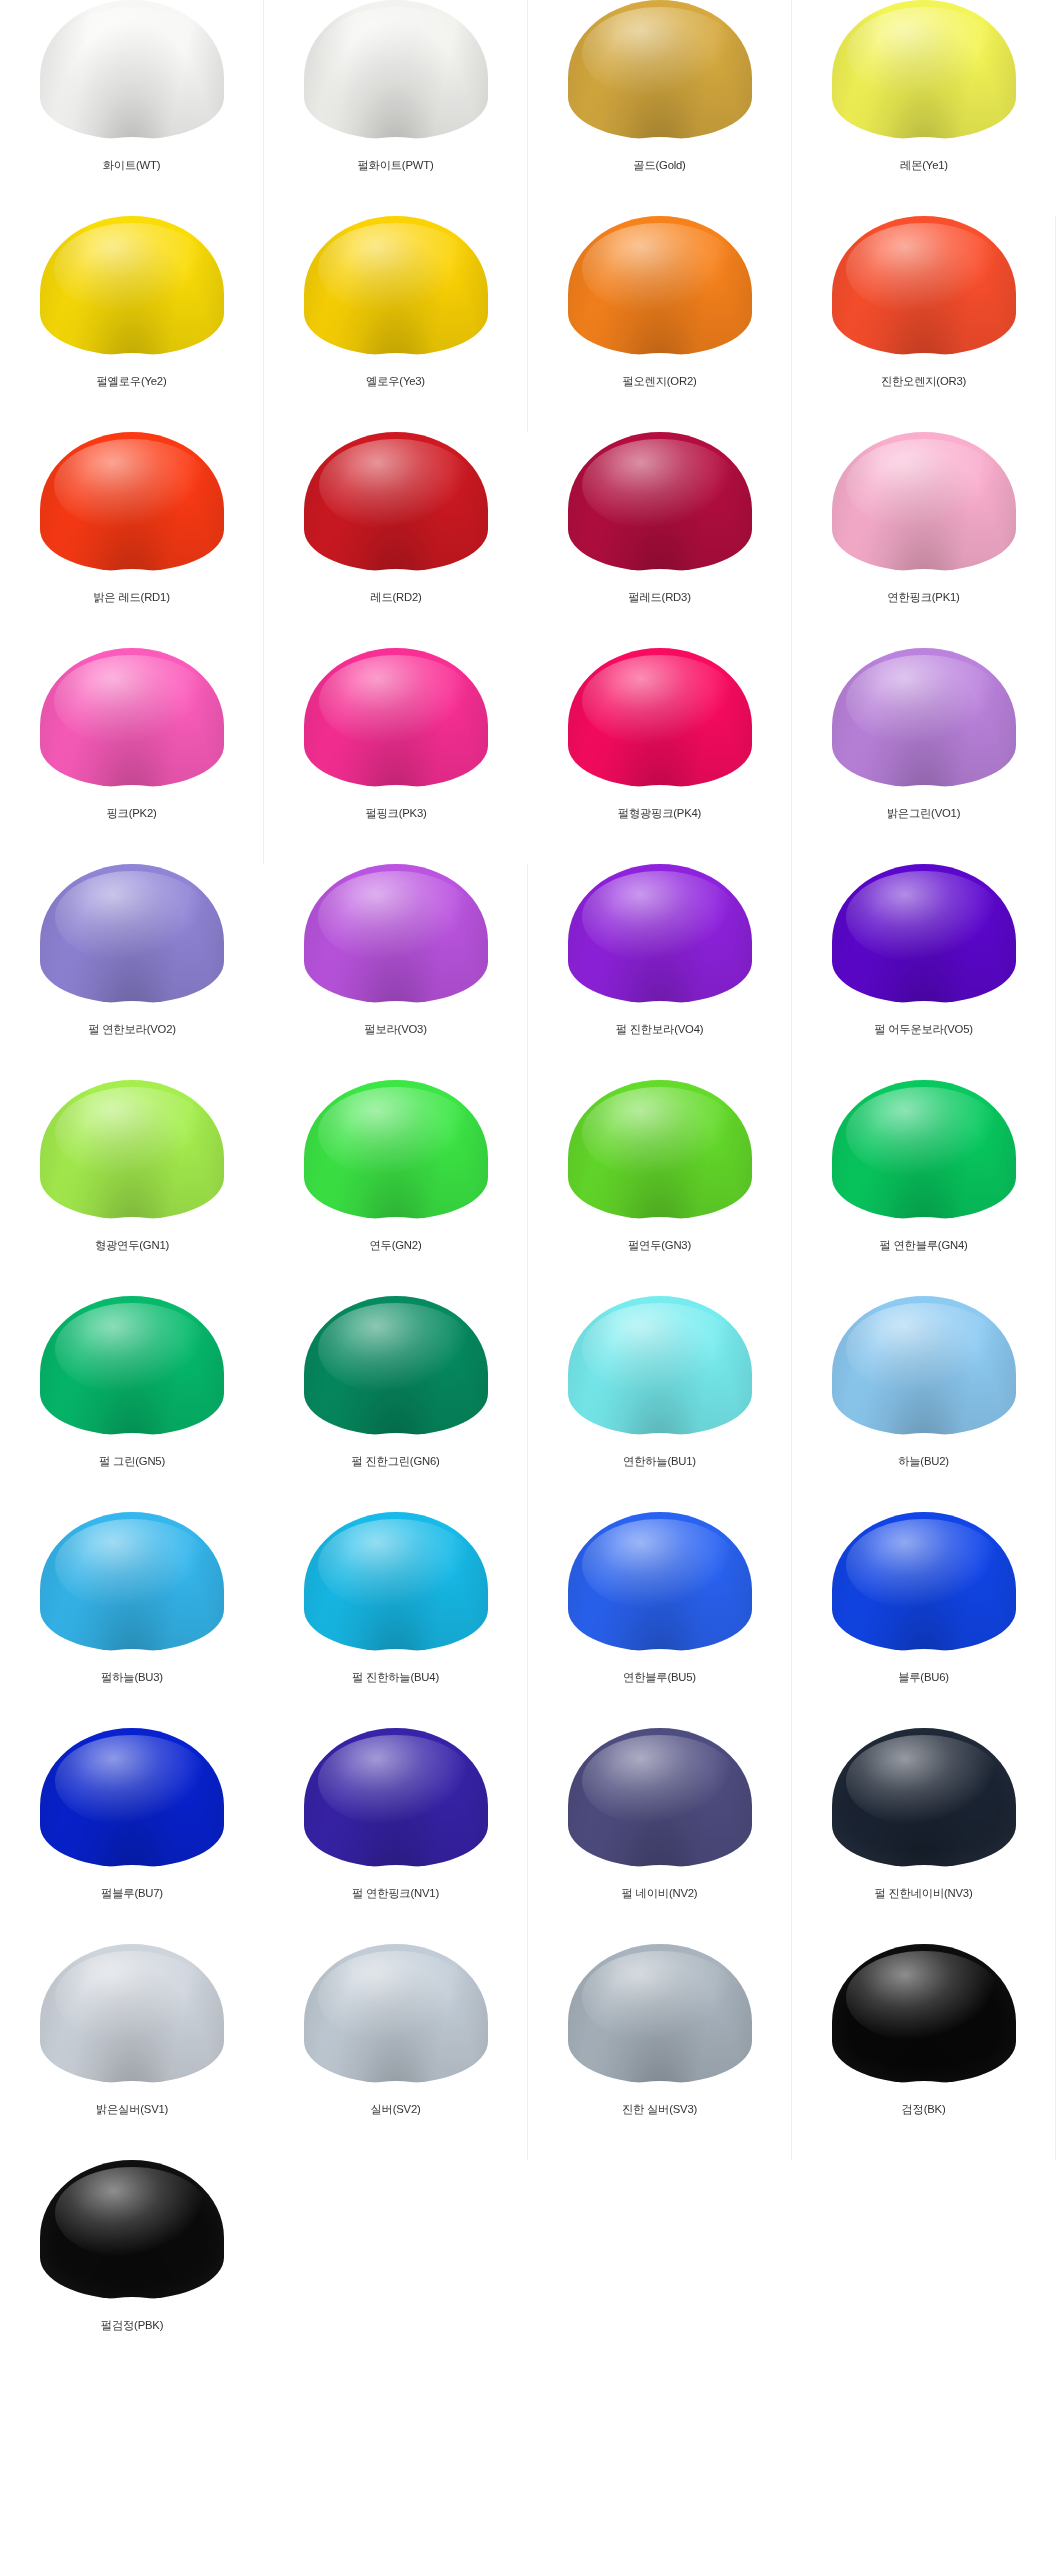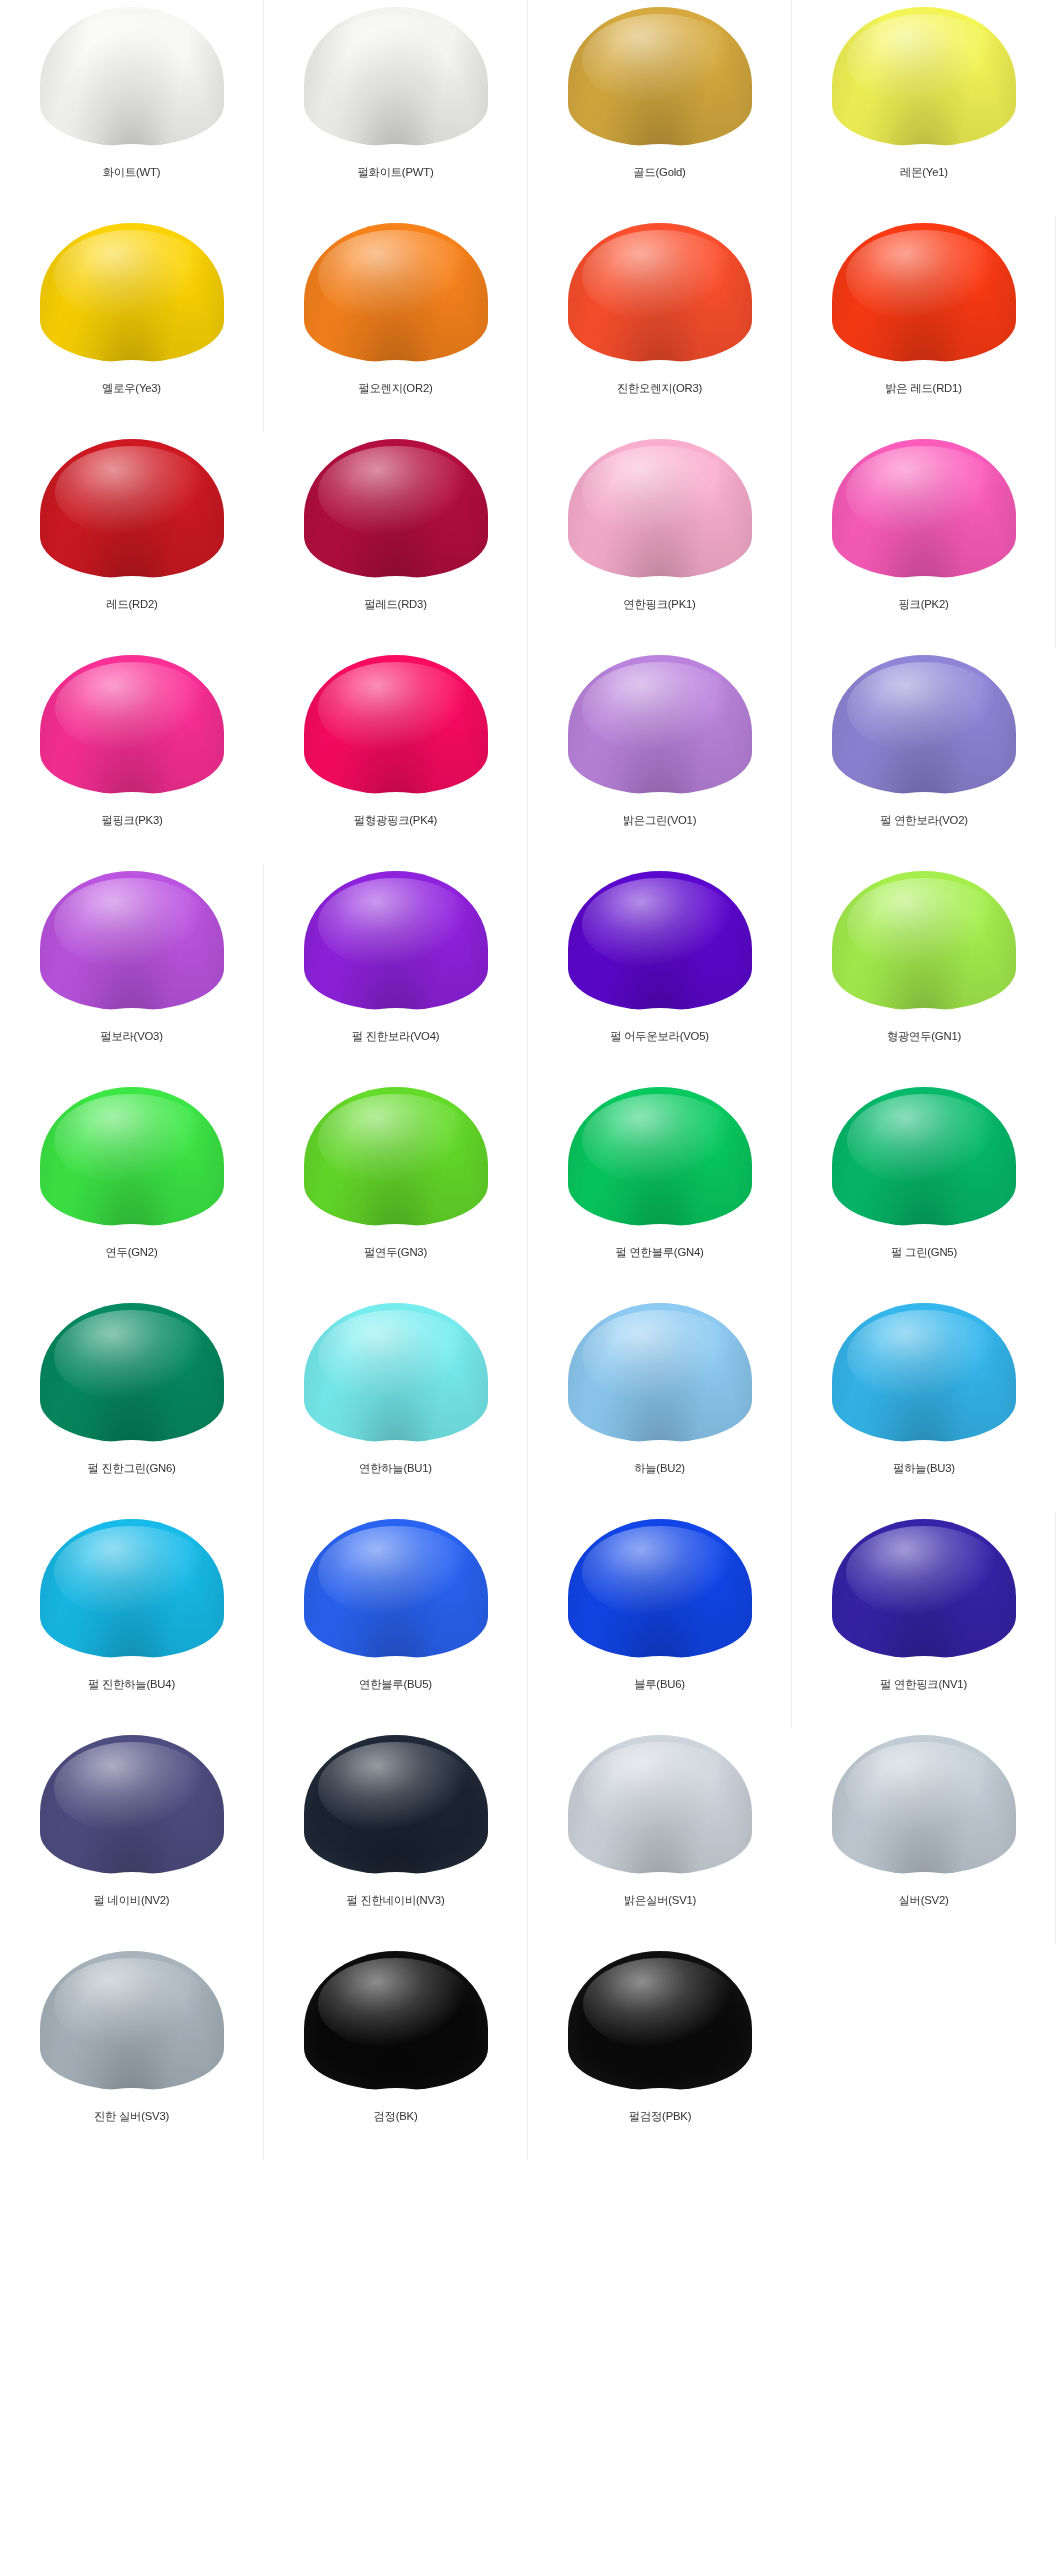--- a/index.html
+++ b/index.html
@@ -16,21 +16,21 @@
     grid-auto-rows:216px;
     align-content:start;
   }
   .cell{
     position:relative;
     display:flex;
     flex-direction:column;
     align-items:center;
     justify-content:flex-start;
     box-sizing:border-box;
-    padding-top:7px;
+    padding-top:0;
     border-right:0.9px solid #eeeeee;
     overflow:hidden;
   }
   .cell.col-0{border-left:none;}
   .cell.col-3{border-right:none;}
   
   .cell::after{
     content:"";
     position:absolute;
     top:0;bottom:0;right:-10.4px;
@@ -132,20 +132,30 @@
     <div class="cell col-3">
       <div class="cap-wrap">
         <div class="cap" style="background: rgb(243, 244, 85);">
           <div class="gloss"></div>
           <div class="shade"></div>
         </div>
         <div class="cap-hem-notch"></div>
       </div>
       <div class="label">레몬(Ye1)</div>
     </div>
+    <div class="cell col-0">
+      <div class="cap-wrap">
+        <div class="cap" style="background: rgb(250, 220, 7);">
+          <div class="gloss"></div>
+          <div class="shade"></div>
+        </div>
+        <div class="cap-hem-notch"></div>
+      </div>
+      <div class="label">펄옐로우(Ye2)</div>
+    </div>
     <div class="cell col-1">
       <div class="cap-wrap">
         <div class="cap" style="background: rgb(251, 211, 5);">
           <div class="gloss"></div>
           <div class="shade"></div>
         </div>
         <div class="cap-hem-notch"></div>
       </div>
       <div class="label">옐로우(Ye3)</div>
     </div>
@@ -401,20 +411,30 @@
     </div>
     <div class="cell col-2">
       <div class="cap-wrap">
         <div class="cap" style="background: rgb(17, 69, 232);">
           <div class="gloss"></div>
           <div class="shade"></div>
         </div>
         <div class="cap-hem-notch"></div>
       </div>
       <div class="label">블루(BU6)</div>
+    </div>
+    <div class="cell col-3">
+      <div class="cap-wrap">
+        <div class="cap" style="background: rgb(8, 34, 207);">
+          <div class="gloss"></div>
+          <div class="shade"></div>
+        </div>
+        <div class="cap-hem-notch"></div>
+      </div>
+      <div class="label">펄블루(BU7)</div>
     </div>
     <div class="cell col-0">
       <div class="cap-wrap">
         <div class="cap" style="background: rgb(55, 35, 168);">
           <div class="gloss"></div>
           <div class="shade"></div>
         </div>
         <div class="cap-hem-notch"></div>
       </div>
       <div class="label">펄 연한핑크(NV1)</div>

